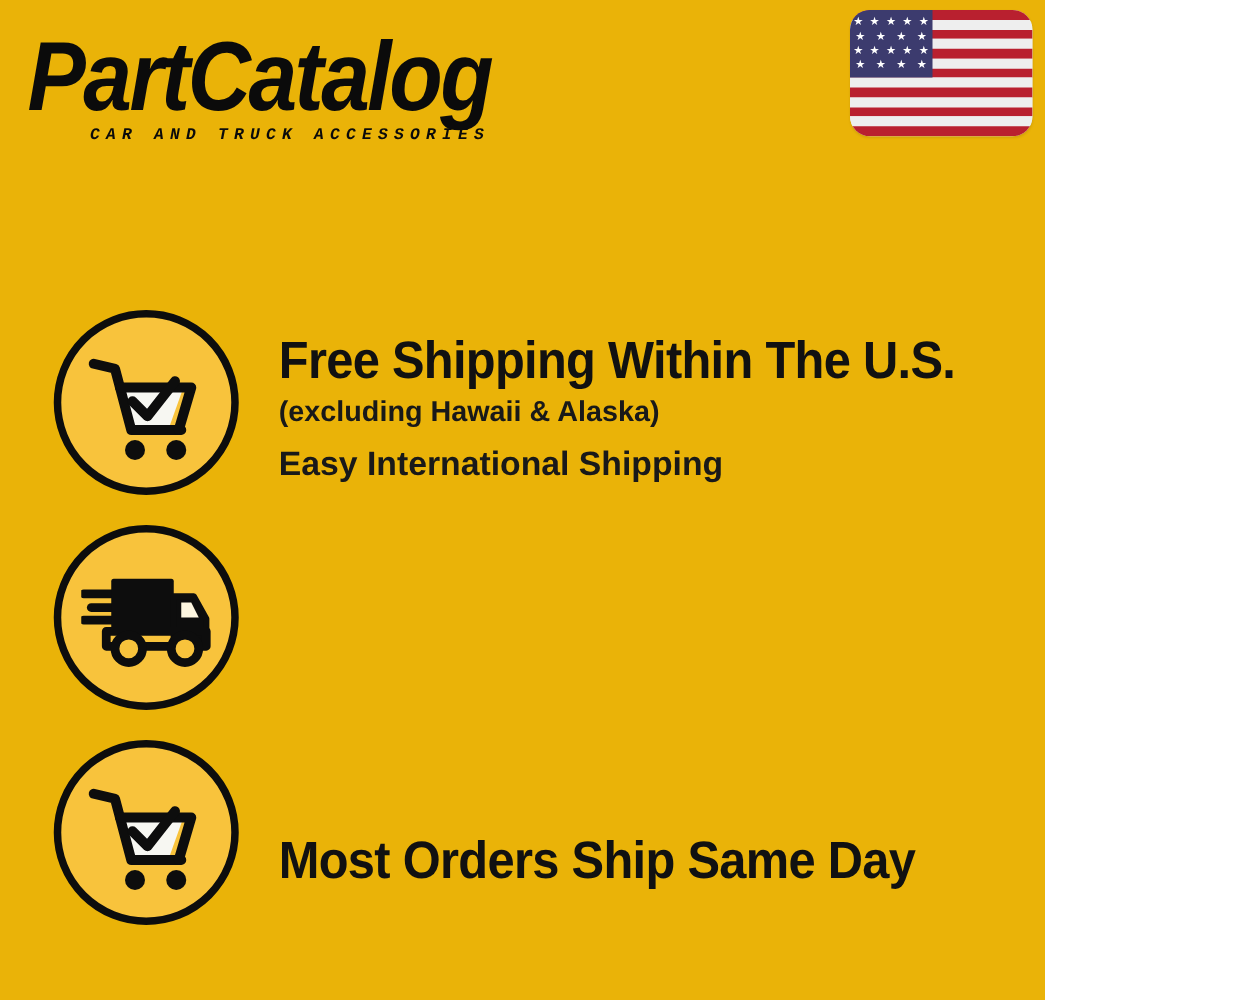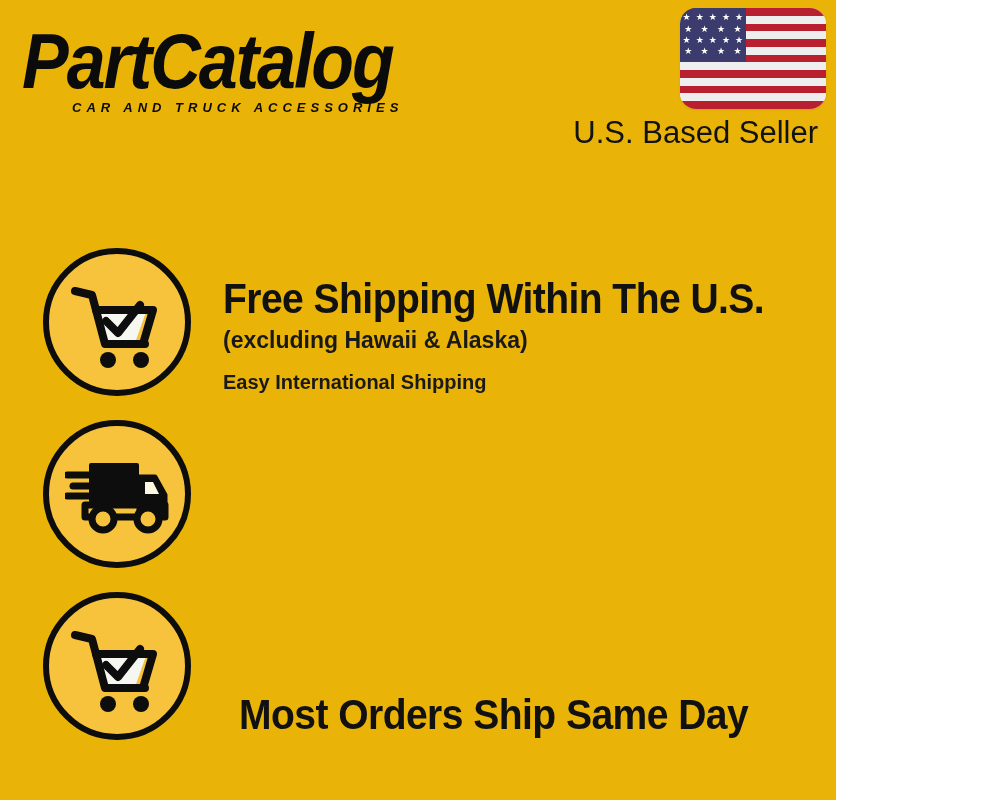--- a/index.html
+++ b/index.html
@@ -36,21 +36,21 @@
     font-size: 70px;
     line-height: 74px;
     letter-spacing: -2.0px;
     color: #0b0b0b;
     white-space: nowrap;
     transform: scaleY(1.12) scaleX(1.0);
     transform-origin: left top;
   }
   .brand-tagline {
     margin-top: 6px;
-    font-family: Liberation Sans, sans-serif;
+    font-family: Liberation Mono, monospace;
     font-weight: 700;
     font-style: italic;
     font-size: 13px;
     line-height: 15px;
     letter-spacing: 5.0px;
     color: #0b0b0b;
     white-space: nowrap;
     padding-left: 50px;
   }
 
@@ -125,25 +125,25 @@
     position: absolute;
     left: 0;
     top: 240px;
     width: 1000px;
   }
   .feature-row {
     position: absolute;
     left: 0;
     width: 1000px;
     display: flex;
-    align-items: flex-end;
+    align-items: center;
   }
   .feature-row.r1 { top: 8px; }
   .feature-row.r2 { top: 180px; }
-  .feature-row.r3 { top: 352px; gap: 16px; }
+  .feature-row.r3 { top: 352px; }
 
   .icon-badge {
     flex: 0 0 auto;
     margin-left: 43px;
     width: 148px;
     height: 148px;
     border-radius: 50%;
     background: #f8c33c;
     border: 6px solid #0d0d0d;
     box-sizing: border-box;
@@ -174,21 +174,21 @@
     font-weight: 700;
     font-size: 23px;
     line-height: 32px;
     color: #191919;
     margin-top: 2px;
     white-space: nowrap;
   }
   .feature-sub.bold {
     font-weight: 700;
     margin-top: 12px;
-    font-size: 20px;
+    font-size: 27px;
     line-height: 28px;
   }
   .feature-sub.plain {
     margin-top: 0px;
   }
   .feature-row.r2 .feature-text,
   .feature-row.r3 .feature-text {
     padding-top: 44px;
   }
 </style>
@@ -241,21 +241,20 @@
             <span>★</span>
           </span>
         <span class="starrow" style="top:39px">
             <span>★</span>
             <span>★</span>
             <span>★</span>
             <span>★</span>
           </span>
       </span>
     </span>
-    <span class="seller-label">U.S. Based Seller</span>
   </div>
 
   <div class="features">
 
     <div class="feature-row r1">
       <div class="icon-badge">
         <svg width="104" height="92" viewBox="0 0 104 92" aria-hidden="true">
 
           <path d="M33 36 L81 36 L71 64 L41 64 Z" fill="#f7f7f2"></path>
 

